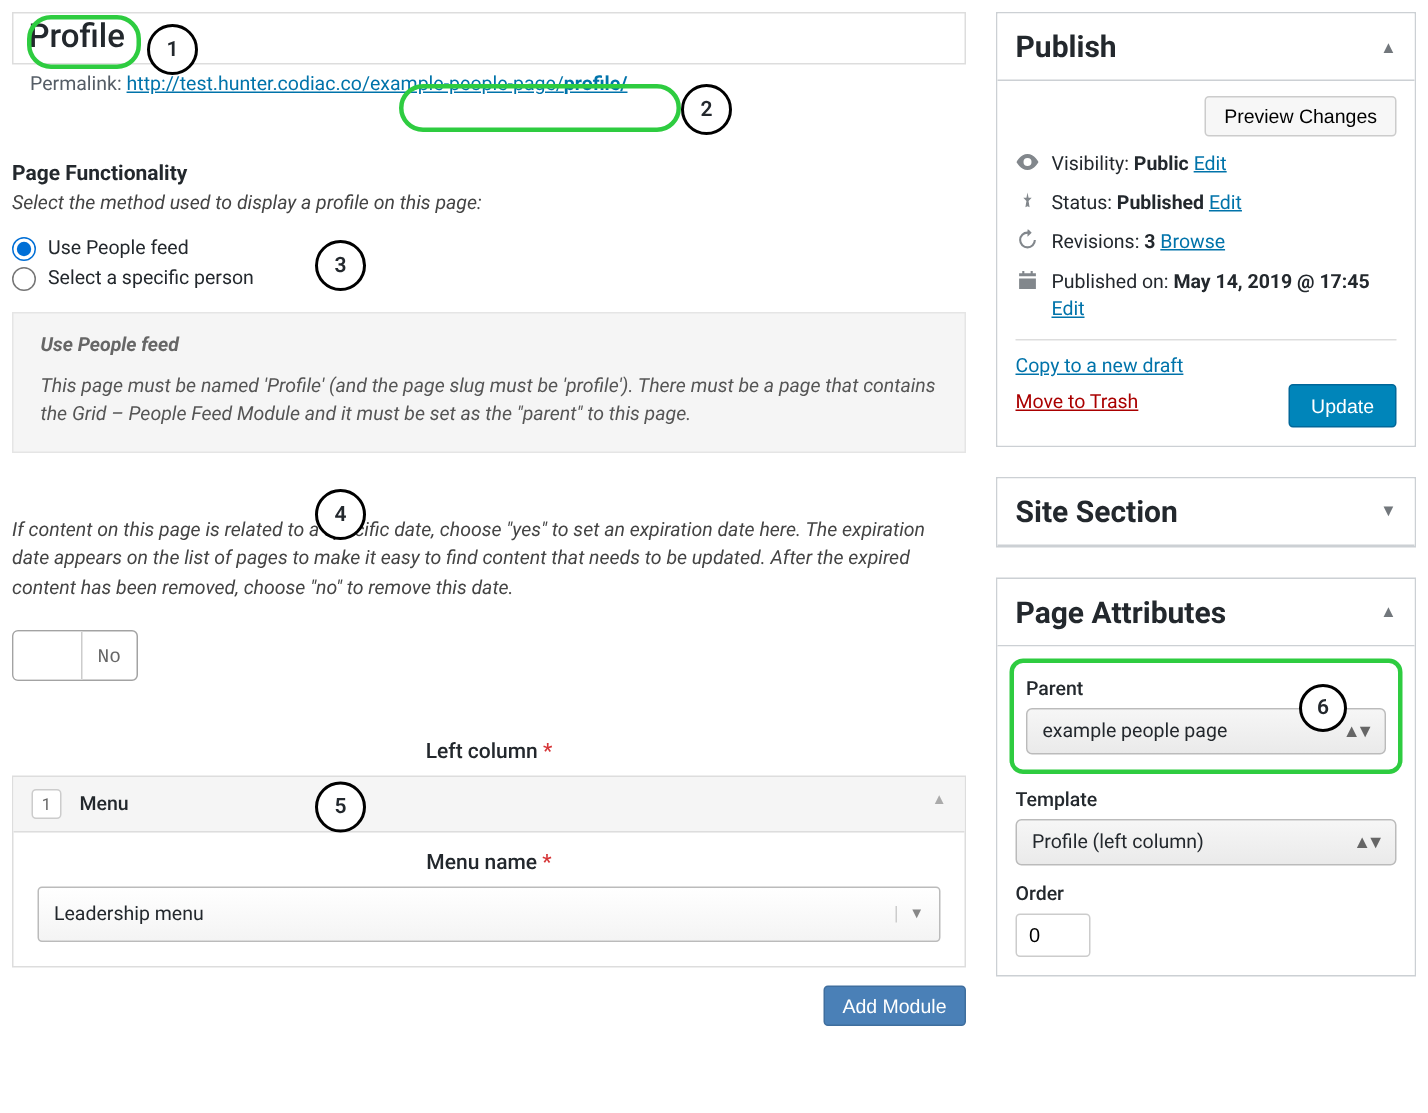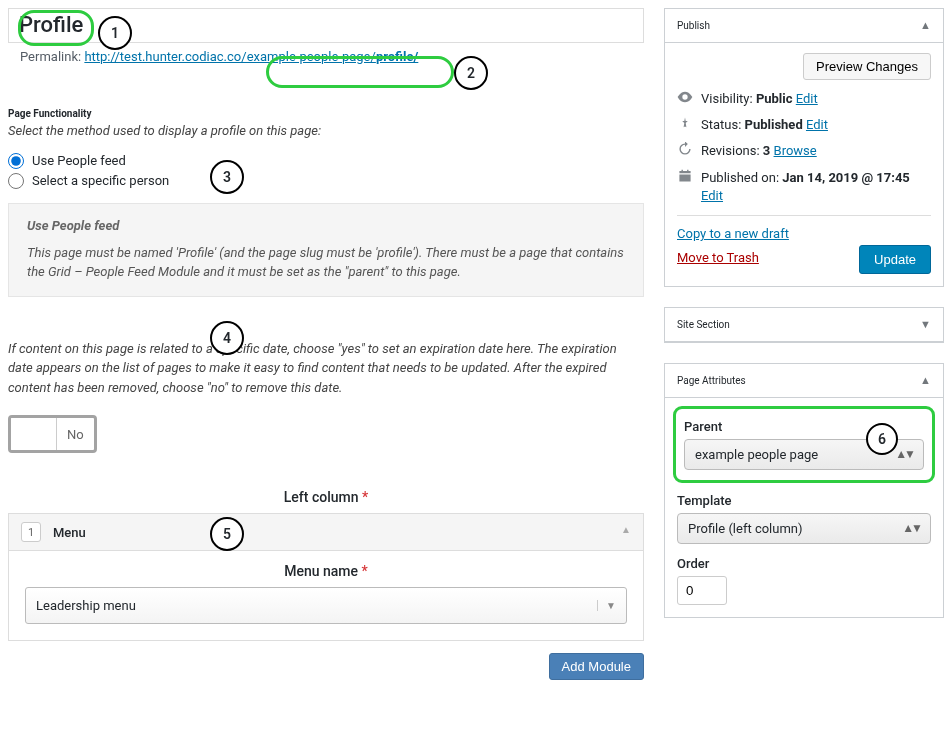--- a/index.html
+++ b/index.html
@@ -9,44 +9,44 @@
 .sidebar { width: 280px; flex-shrink: 0; }
 .title-box { border: 1px solid #ddd; background: #fff; padding: 3px 10px 5px 10px; margin-bottom: 2px; border-radius: 0; position: relative; }
 .title-inner { font-size: 22px; font-weight: 500; padding: 0; }
 .green-ring { border: 3px solid #2ecc40; border-radius: 16px; position: absolute; }
 .ring1 { left: 10px; top: 2px; width: 76px; height: 36px; }
 .ring2 { left: 258px; top: 48px; width: 188px; height: 32px; }
 .permalink { font-size: 13px; color: #555d66; padding: 4px 12px 4px 12px; margin-bottom: 18px; }
 .permalink a { color: #0073aa; text-decoration: underline; }
 .permalink strong { font-weight: 700; }
 .callout { position: absolute; width: 34px; height: 34px; border: 2px solid #000; border-radius: 50%; background: #fff; display: flex; align-items: center; justify-content: center; font-weight: 600; font-size: 14px; }
-.section-title { font-weight: 700; font-size: 10px; margin-bottom: 2px; }
+.section-title { font-weight: 700; font-size: 14px; margin-bottom: 2px; }
 .section-desc { font-style: italic; color: #444; margin-bottom: 12px; line-height: 1.5; }
 .radio-row { display: flex; align-items: center; gap: 8px; margin: 4px 0; }
 .radio-row input[type=radio] { width: 16px; height: 16px; accent-color: #006fd6; }
 .info-block { background: #f5f5f5; border: 1px solid #e5e5e5; padding: 14px 18px; margin-top: 14px; }
 .info-block-title { font-weight: 700; font-style: italic; color: #666; margin-bottom: 10px; }
 .info-block-text { font-style: italic; color: #555; line-height: 1.5; }
 .req { color: #d63638; }
-.toggle-no { display: inline-flex; align-items: flex-end; border: 3px solid #a3a3a3; border-radius: 4px; overflow: hidden; margin-top: 6px; }
+.toggle-no { display: inline-flex; align-items: flex-end; border: 1px solid #a3a3a3; border-radius: 4px; overflow: hidden; margin-top: 6px; font-family: Liberation Mono, monospace; }
 .toggle-no .sw { width: 46px; height: 32px; background: #fff; border-right: 1px solid #ccc; }
 .toggle-no .lbl { padding: 0 10px; height: 32px; display: flex; align-items: center; color: #666; }
 .field-label { font-size: 14px; font-weight: 500; margin-bottom: 8px; text-align: center; }
 .repeater { border: 1px solid #ddd; }
 .repeater-head { background: #f5f5f5; border-bottom: 1px solid #ddd; padding: 8px 12px; display: flex; align-items: center; gap: 12px; position: relative; }
 .repeater-num { background: #fff; border: 1px solid #ccc; border-radius: 3px; width: 20px; height: 20px; display: flex; align-items: center; justify-content: center; font-size: 11px; color: #666; }
 .repeater-title { font-weight: 500; }
 .repeater-body { padding: 12px 16px 16px 16px; }
 .select-like { border: 1px solid #bbb; background: linear-gradient(#fff,#f4f4f4); border-radius: 3px; padding: 10px 10px; display: flex; align-items: center; justify-content: space-between; width: 100%; position: relative; }
 .select-caret { border-left: 1px solid #ccc; padding-left: 8px; color: #888; font-size: 10px; }
 .add-module { float: right; background: #4a80b7; color: #fff; border: 1px solid #3f6e9e; padding: 5px 12px; border-radius: 3px; font-size: 13px; }
 
 .panel { border: 1px solid #ccd0d4; margin-bottom: 20px; }
 .panel-head { background: #fff; border-bottom: 1px solid #ccd0d4; padding: 10px 12px; display: flex; justify-content: space-between; align-items: center; }
-.panel-head .t { font-weight: 400; font-size: 10px; }
+.panel-head .t { font-weight: 700; font-size: 20px; }
 .panel-head .caret { color: #72777c; font-size: 11px; }
 .panel-body { background: #fff; padding: 10px 12px 12px 12px; }
 .panel-body.pub { font-size: 13px; }
 .btn { border: 1px solid #ccc; background: #f7f7f7; padding: 5px 12px; border-radius: 3px; font-size: 13px; cursor: pointer; }
 .btn-primary { background: #0085ba; border-color: #006799; color: #fff; font-weight: 500; padding: 6px 14px; }
 .pub-row { display: flex; align-items: start; gap: 8px; margin: 8px 0; line-height: 1.4; }
 .pub-row .ico { width: 16px; flex-shrink: 0; color: #82878c; display: flex; justify-content: center; }
 .pub-row .txt { flex: 1; }
 .pub-row a { color: #0073aa; text-decoration: underline; }
 .pub-row b { font-weight: 700; }
@@ -184,21 +184,21 @@
             <span>Revisions:</span> <b>3</b> <a href="#">Browse</a>
           </span>
         </div>
         <div class="pub-row">
           <span class="ico">
             <svg width="14" height="14" viewBox="0 0 20 20" fill="currentColor">
                 <path d="M2 3h16v3H2zM2 8h16v10H2zM5 1h2v3H5zM13 1h2v3h-2z"></path>
               </svg>
           </span>
           <span class="txt">
-            <span>Published on:</span> <b>Jan 14, 2019 @ 17:45</b><br>
+            <span>Published on:</span> <b>May 14, 2019 @ 17:45</b><br>
             <a href="#">Edit</a>
           </span>
         </div>
         <div class="pub-actions">
           <a href="#">Copy to a new draft</a>
           <div class="row2">
             <a href="#" class="trash">Move to Trash</a>
             <button class="btn btn-primary">Update</button>
           </div>
         </div>

